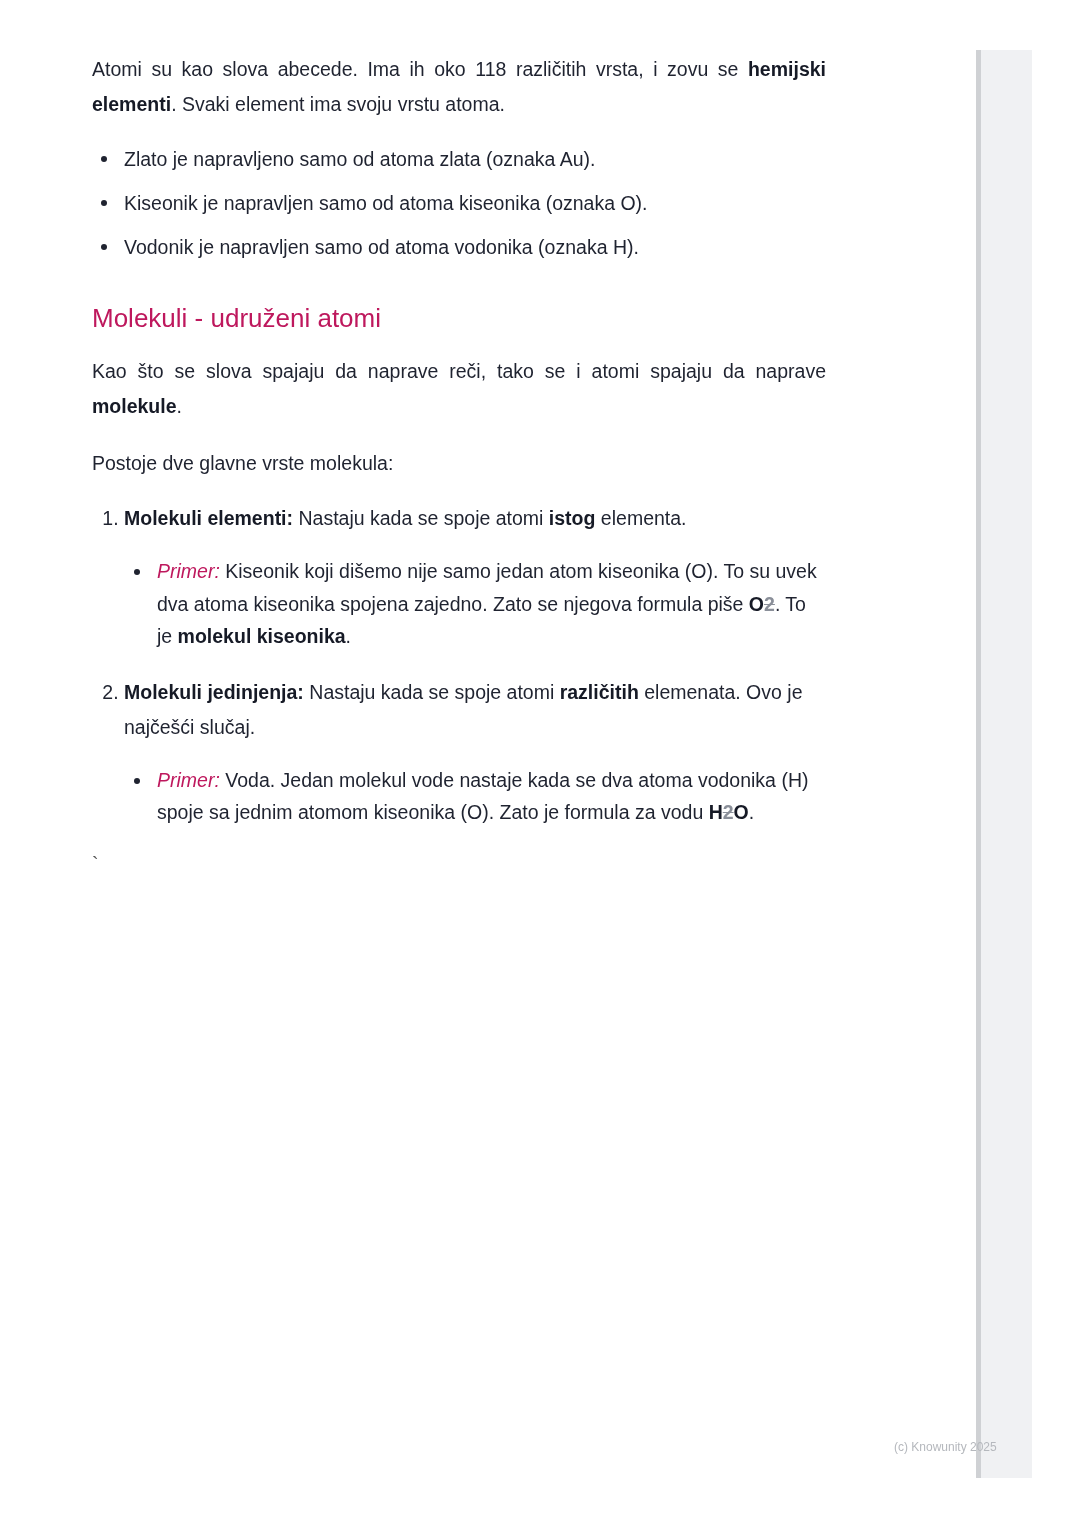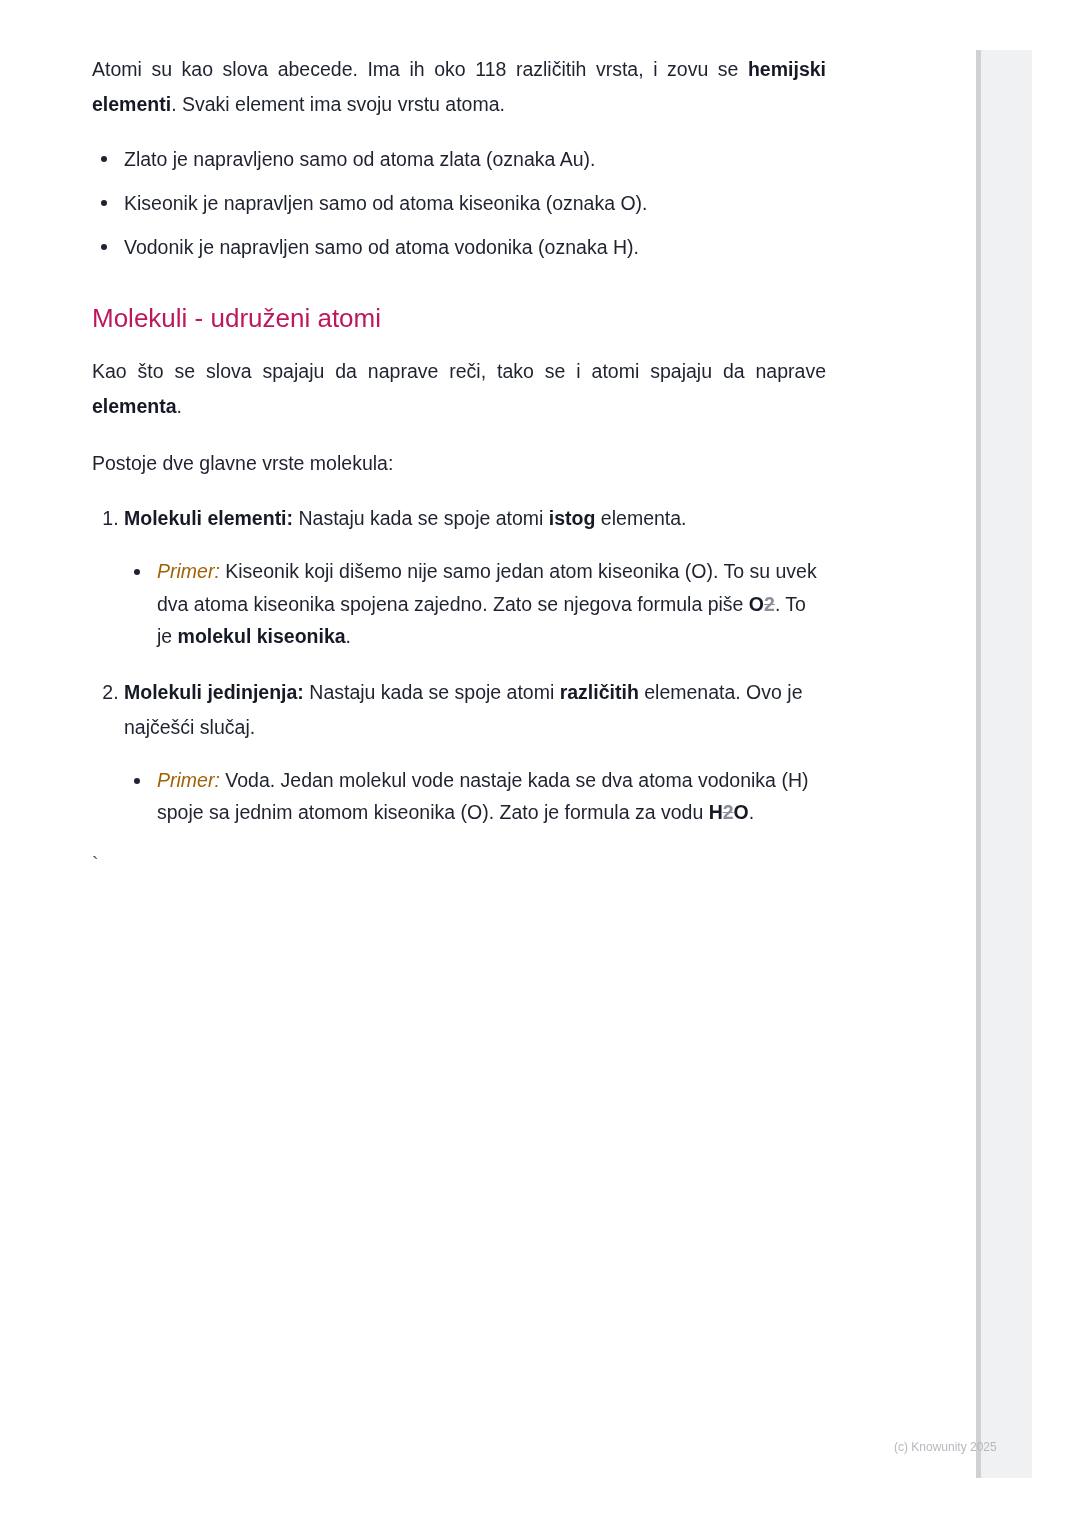--- a/index.html
+++ b/index.html
@@ -4,21 +4,21 @@
 <style>
   html, body { margin: 0; padding: 0; }
   body {
     width: 1080px; height: 1528px; background: #ffffff; position: relative; overflow: hidden;
     font-family: "Liberation Sans", "DejaVu Sans", sans-serif; color: #1f2330;
   }
   .content { position: absolute; left: 92px; top: 52px; width: 734px; font-size: 19.5px; line-height: 35px; }
   p { margin: 0; }
   .justify { text-align: justify; }
   b { font-weight: bold; color: #161a26; }
-  i { color: #a16207; margin-top: 28px; }
+  i { color: #be185d; margin-top: 28px; }
   .sub { color: #8a8f99; text-decoration: line-through; font-weight: bold; }
   ul.bul { margin: 0; padding-left: 32px; list-style: none; }
   ul.bul li { position: relative; margin-bottom: 9px; }
   ul.bul li::before { content: ""; position: absolute; left: -23px; top: 14px; width: 6px; height: 6px; border-radius: 50%; background: #1f2330; }
   ol.num { margin: 0; padding-left: 32px; }
   ol.num > li { margin: 0; }
   ol.num li .inner { margin-top: 19px; padding-left: 33px; line-height: 32.5px; }
   h2 { font-size: 26px; color: #be185d; font-weight: normal; margin: 0; line-height: 40px; }
   .sidebar { position: absolute; left: 976px; top: 50px; width: 56px; height: 1428px; background: #f0f1f3; border-left: 5px solid #cfd1d4; box-sizing: border-box; }
   .footer { position: absolute; left: 894px; top: 1440px; font-size: 12px; color: #b5b8bd; }
@@ -31,21 +31,21 @@
 
   <ul class="bul" style="margin-top:20px;">
     <li>Zlato je napravljeno samo od atoma zlata (oznaka Au).</li>
     <li>Kiseonik je napravljen samo od atoma kiseonika (oznaka O).</li>
     <li>Vodonik je napravljen samo od atoma vodonika (oznaka H).</li>
   </ul>
 
 
   <h2 style="margin-top:33px;">Molekuli - udruženi atomi</h2>
 
-  <p class="justify" style="margin-top:16px;"><span>Kao što se slova spajaju da naprave reči, tako se i atomi spajaju da naprave </span><b>elementa</b><span>.</span></p>
+  <p class="justify" style="margin-top:16px;"><span>Kao što se slova spajaju da naprave reči, tako se i atomi spajaju da naprave </span><b>molekule</b><span>.</span></p>
 
   <p style="margin-top:22px;">Postoje dve glavne vrste molekula:</p>
 
   <ol class="num" style="margin-top:20px;">
     <li>
       <b>Molekuli elementi:</b><span> Nastaju kada se spoje atomi </span><b>istog</b><span> elementa.</span>
       <div class="inner">
         <ul class="bul" style="padding-left:0;">
             <li style="margin-bottom:0;">
           <i>Primer:</i><span> Kiseonik koji dišemo nije samo jedan atom kiseonika (O). To su uvek dva atoma kiseonika spojena zajedno. Zato se njegova formula piše </span><b>O</b><span class="sub">2</span><span>. To je </span><b>molekul kiseonika</b><span>.</span>

